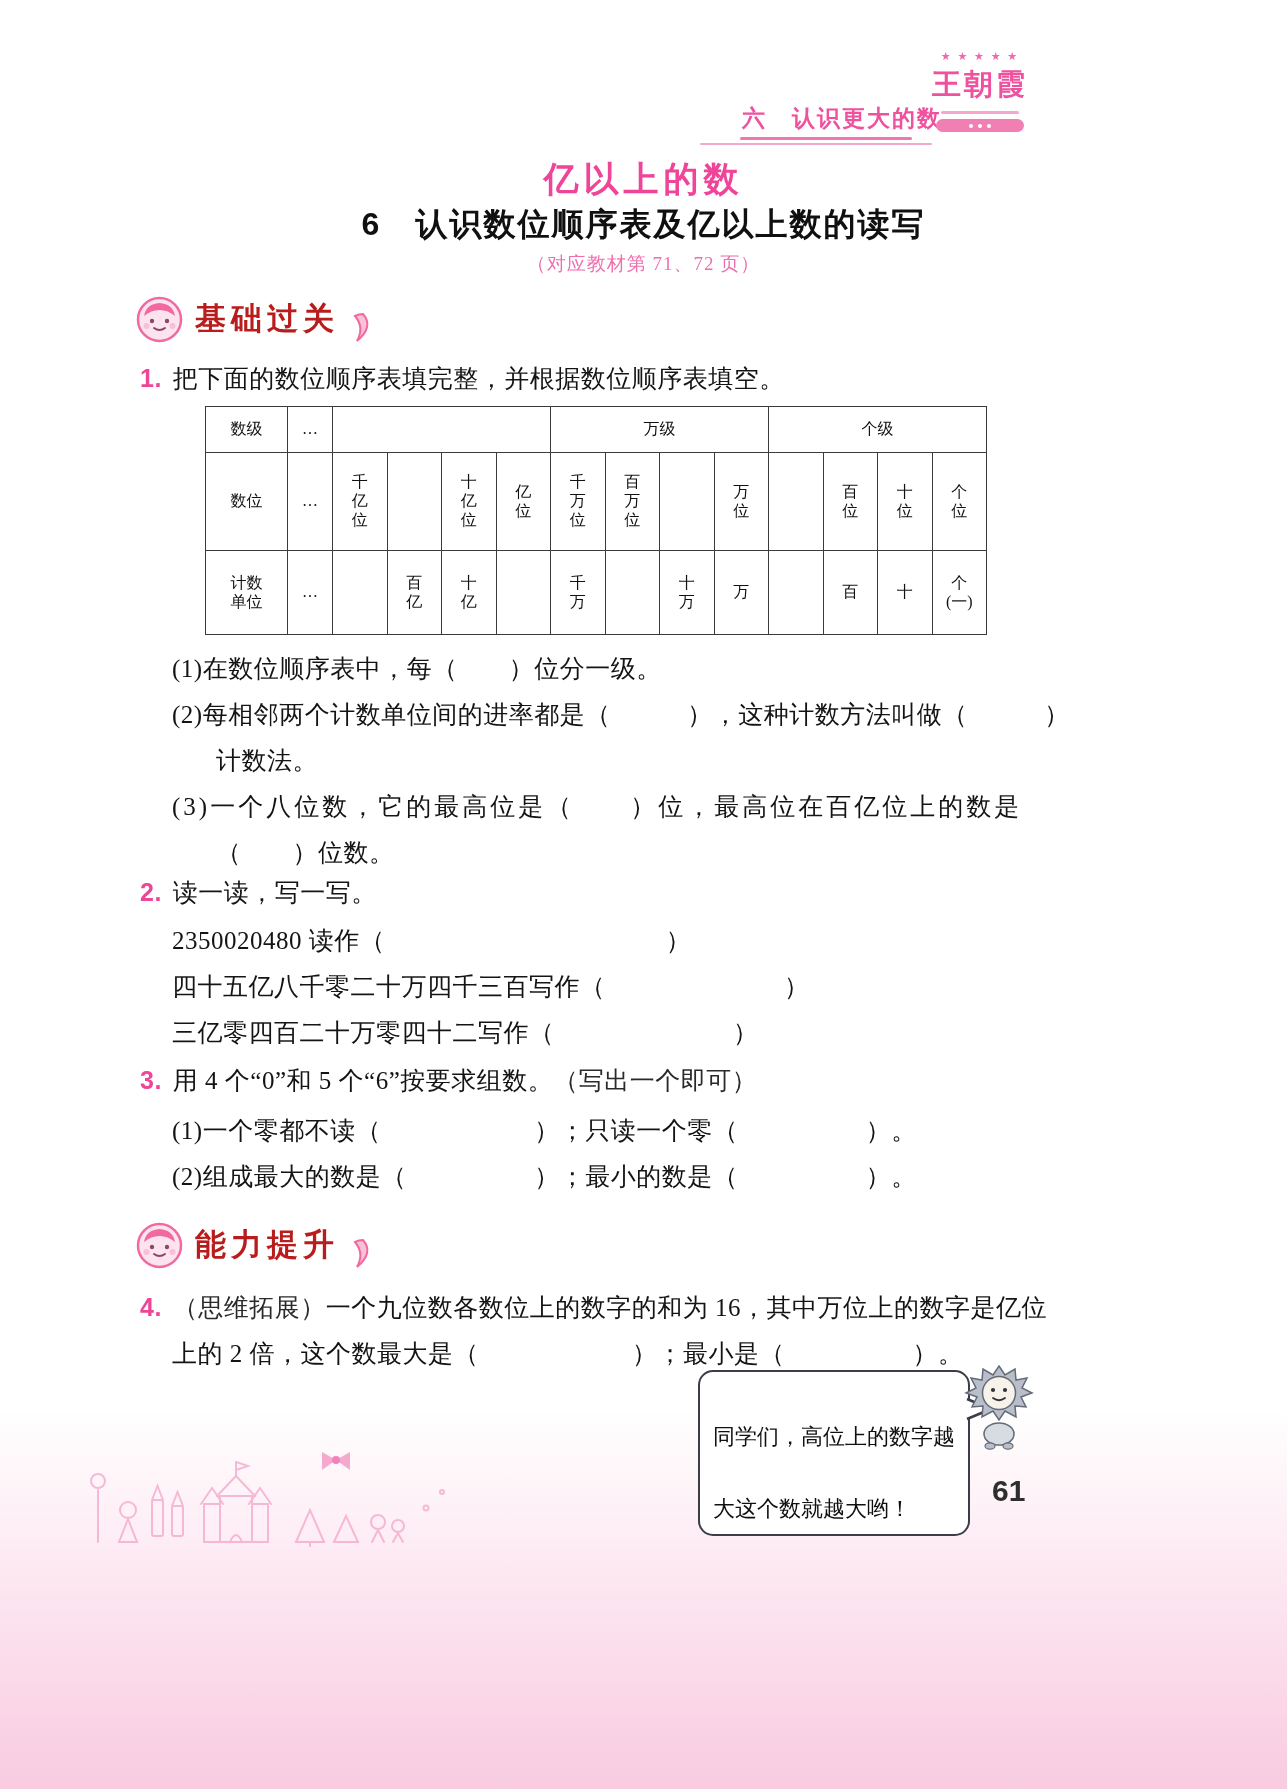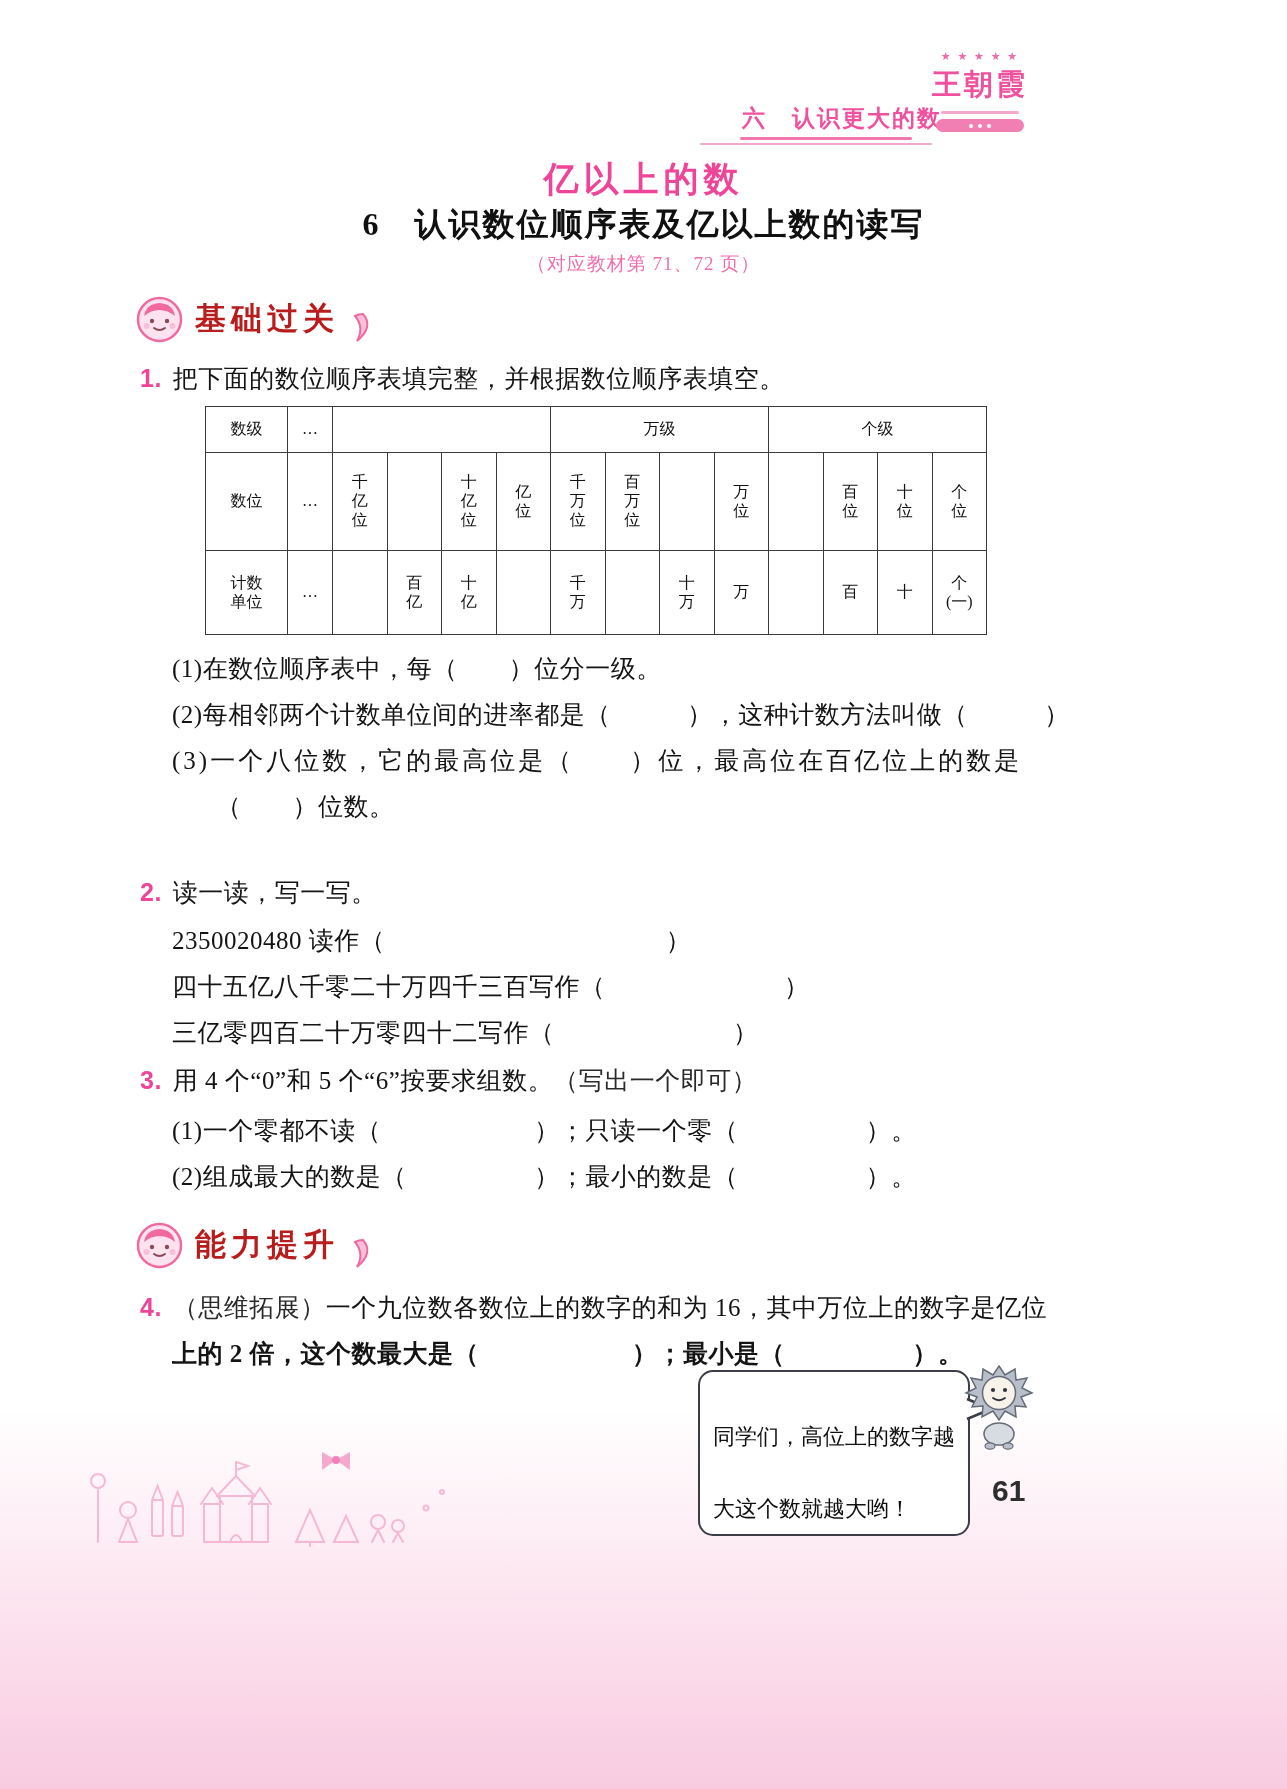--- a/index.html
+++ b/index.html
@@ -39,21 +39,21 @@
   .badge-ribbon i { width:4px; height:4px; border-radius:50%; background:#fff; }
 
   
   .page-title {
     position:absolute; top:156px; left:0; width:100%; text-align:center;
     font-family:"Liberation Sans", sans-serif; font-weight:bold;
     font-size:35px; color:#ee4599; letter-spacing:5px;
   }
   .page-subtitle {
     position:absolute; top:203px; left:0; width:100%; text-align:center;
-    font-family:Liberation Serif, serif; font-weight:bold;
+    font-family:Liberation Sans, sans-serif; font-weight:bold;
     font-size:32px; color:#101010; letter-spacing:2px;
   }
   .textbook-ref {
     position:absolute; top:251px; left:0; width:100%; text-align:center;
     font-size:19px; color:#ef6fae; letter-spacing:1px;
   }
 
   
   .section-head { position:absolute; left:136px; display:flex; align-items:center; }
   .section-label {
@@ -61,21 +61,21 @@
     font-size:31px; color:#b91c1c; letter-spacing:5px;
   }
   .swoosh { margin-left:8px; margin-top:18px; }
 
   
   .q-row { position:absolute; left:140px; font-size:25px; letter-spacing:.5px; white-space:nowrap; }
   .q-num { font-family:"Liberation Sans", sans-serif; font-weight:bold; color:#ee4599; margin-right:11px; }
   .kai { color:#2a2a2a; }
   .lines { position:absolute; font-size:25px; line-height:46px; letter-spacing:.5px; white-space:nowrap; }
   .indent { padding-left:44px; }
-  .indent32 { padding-left:32px;font-weight:bold; }
+  .indent32 { padding-left:32px; }
   .spread { letter-spacing:3px; }
 
   
   .pv-table {
     position:absolute; top:406px; left:205px; width:781px;
     border-collapse:collapse; table-layout:fixed;
     font-size:16px; color:#111;
   }
   .pv-table td {
     border:1.5px solid #3b3b3b; text-align:center; vertical-align:middle;
@@ -222,20 +222,21 @@
       <td>十</td>
       <td>个
 (一)</td>
     </tr>
   </tbody>
     </table>
 
   <div class="lines" style="top:646px; left:172px;">
     <div>(1)在数位顺序表中，每（　　）位分一级。</div>
     <div>(2)每相邻两个计数单位间的进率都是（　　　），这种计数方法叫做（　　　）</div>
+    <div class="indent">计数法。</div>
     <div class="spread">(3)一个八位数，它的最高位是（　　）位，最高位在百亿位上的数是</div>
     <div class="indent">（　　）位数。</div>
   </div>
 
   <div class="q-row" style="top:876px;">
     <span class="q-num">2.</span><span>读一读，写一写。</span>
   </div>
   <div class="lines" style="top:918px; left:172px;">
     <div>2350020480 读作（　　　　　　　　　　　）</div>
     <div>四十五亿八千零二十万四千三百写作（　　　　　　　）</div>

